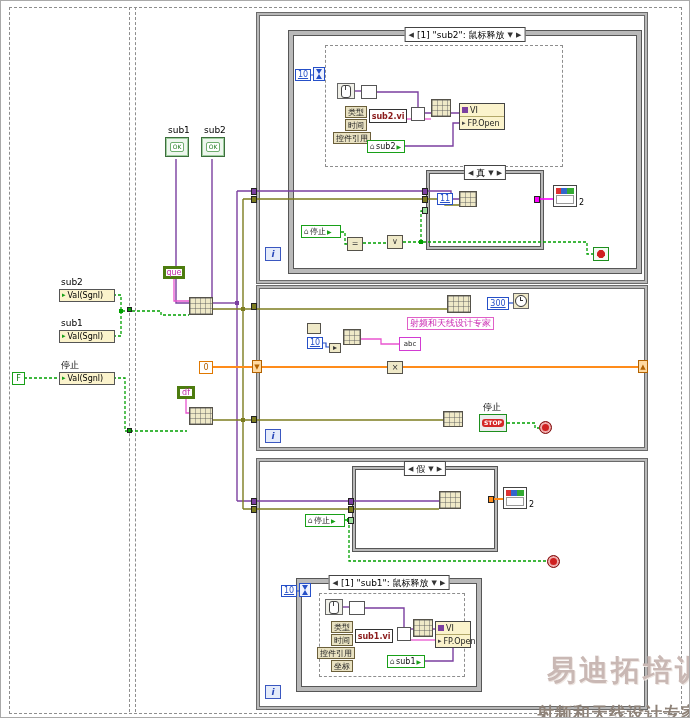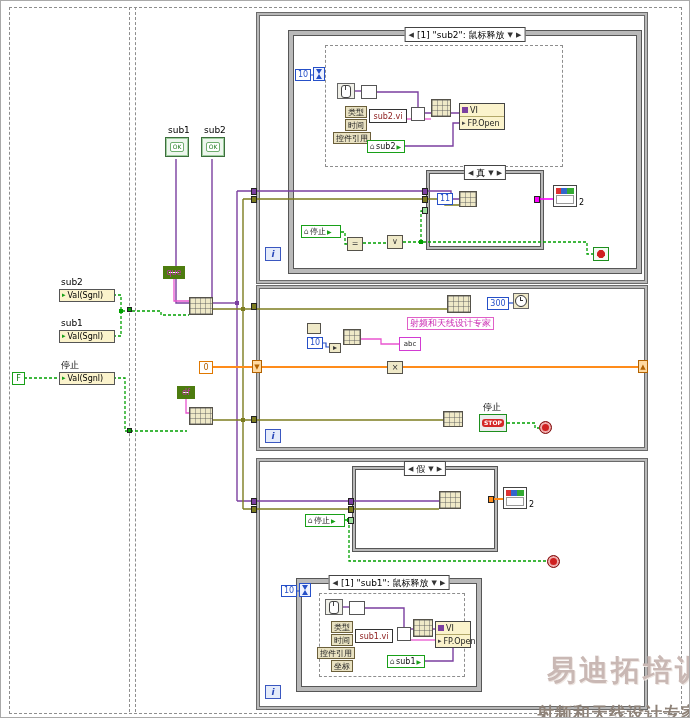--- a/index.html
+++ b/index.html
@@ -10,33 +10,33 @@
   .vline{position:absolute;width:0;border-left:1px dashed #8e8e8e;z-index:1;}
   .wl{position:absolute;border:2px solid #b9b9b9;box-shadow:0 0 0 1px #6a6a6a, inset 0 0 0 1px #6a6a6a;z-index:1;}
   .es{position:absolute;border:4px solid #b9b9b9;box-shadow:0 0 0 1px #565656, inset 0 0 0 1px #565656;z-index:1;}
   .cs{position:absolute;border:2px solid #b9b9b9;box-shadow:0 0 0 1px #565656, inset 0 0 0 1px #565656;z-index:1;}
   .struct-tab{position:absolute;top:-8px;left:50%;transform:translateX(-50%);background:#fff;border:1px solid #444;
        height:13px;font-size:9px;line-height:12px;padding:0 3px;display:flex;align-items:center;gap:3px;white-space:nowrap;z-index:6;}
   .tab-arrow{font-size:7px;color:#333;}
   
   .lbl{position:absolute;font-size:9px;line-height:1;color:#000;z-index:3;white-space:nowrap;}
   .const{position:absolute;background:#fff;font-size:8px;line-height:1;display:flex;align-items:center;justify-content:center;z-index:3;padding:0 1px;box-sizing:border-box;}
-  .c-blue{border:1px solid #2650c8;color:#2650c8;}
+  .c-blue{border:1px solid #2650c8;color:#2650c8;text-decoration:underline;}
   .c-orange{border:1px solid #e07800;color:#b05f00;}
-  .c-pink{border:6px solid #4d7c0f;color:#c030a8;}
+  .c-pink{border:3px solid #4d7c0f;color:#c030a8;}
   .c-green{border:1px solid #18a018;color:#0c800c;}
   .pn{position:absolute;height:13px;background:#fbf3cc;border:1px solid #555;display:flex;align-items:center;gap:2px;
       font-size:8px;line-height:1;padding:0 2px;z-index:3;box-sizing:border-box;white-space:nowrap;}
   .pn .ar{color:#18a018;font-size:7px;}
   .qicon{position:absolute;background:#efe9c8;border:1px solid #55524a;z-index:3;box-sizing:border-box;
       background-image:linear-gradient(to right,rgba(90,90,90,.45) 1px,transparent 1px),linear-gradient(to bottom,rgba(90,90,90,.45) 1px,transparent 1px);background-size:5px 5px;}
   .unb{position:absolute;background:#fff;border:1px solid #555;z-index:3;box-sizing:border-box;
       background-image:linear-gradient(to bottom,transparent 46%,#888 46%,#888 54%,transparent 54%);}
   .small-node{position:absolute;background:#efe9c8;border:1px solid #55524a;z-index:3;display:flex;align-items:center;justify-content:center;font-size:8px;color:#333;line-height:1;box-sizing:border-box;}
-  .subvi{position:absolute;background:#fff;border:1px solid #333;z-index:3;font-size:8px;color:#8b1a1a;display:flex;align-items:center;justify-content:center;white-space:nowrap;box-sizing:border-box;}
+  .subvi{position:absolute;background:#fff;border:1px solid #333;z-index:3;font-size:8px;color:#8b1a1a;display:flex;align-items:center;justify-content:center;white-space:nowrap;box-sizing:border-box;font-weight:bold;}
   .evitem{position:absolute;height:12px;background:#e9e2c2;border:1px solid #6b5f3a;font-size:8px;display:flex;align-items:center;padding:0 2px;color:#222;z-index:3;white-space:nowrap;box-sizing:border-box;}
   .prop-node{position:absolute;background:#fbf3cc;border:1px solid #444;z-index:3;font-size:8px;color:#222;box-sizing:border-box;}
   .prop-row{height:12px;display:flex;align-items:center;gap:2px;padding:0 2px;}
   .prop-row + .prop-row{border-top:1px solid #b3a86a;}
   .clsdot{width:6px;height:6px;background:#7b3fa0;display:inline-block;}
   .localvar{position:absolute;height:13px;background:#fff;border:1px solid #18a018;z-index:3;display:flex;align-items:center;font-size:8px;line-height:1;padding:0 2px;gap:1px;color:#111;white-space:nowrap;box-sizing:border-box;}
   .localvar .house{color:#555;font-size:8px;}
   .localvar .oar{color:#18a018;font-size:6px;}
   .okterm{position:absolute;width:24px;height:20px;border:1px solid #3c6e3c;background:#eef6ee;z-index:3;display:flex;align-items:center;justify-content:center;box-shadow:inset 0 0 0 1px #9fcf9f;box-sizing:border-box;}
   .okbtn{font-size:6px;color:#1d7a1d;border:1px solid #6fae6f;background:#fff;padding:0 2px;border-radius:2px;line-height:8px;}

